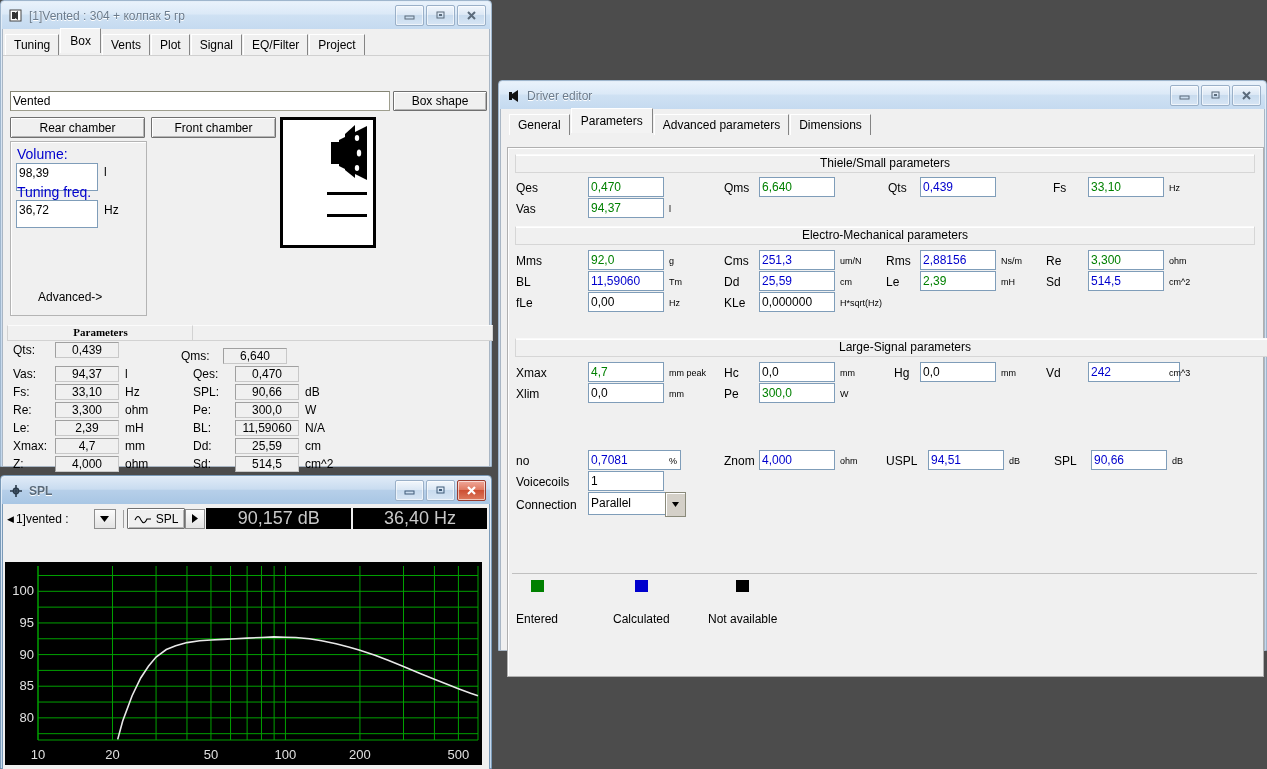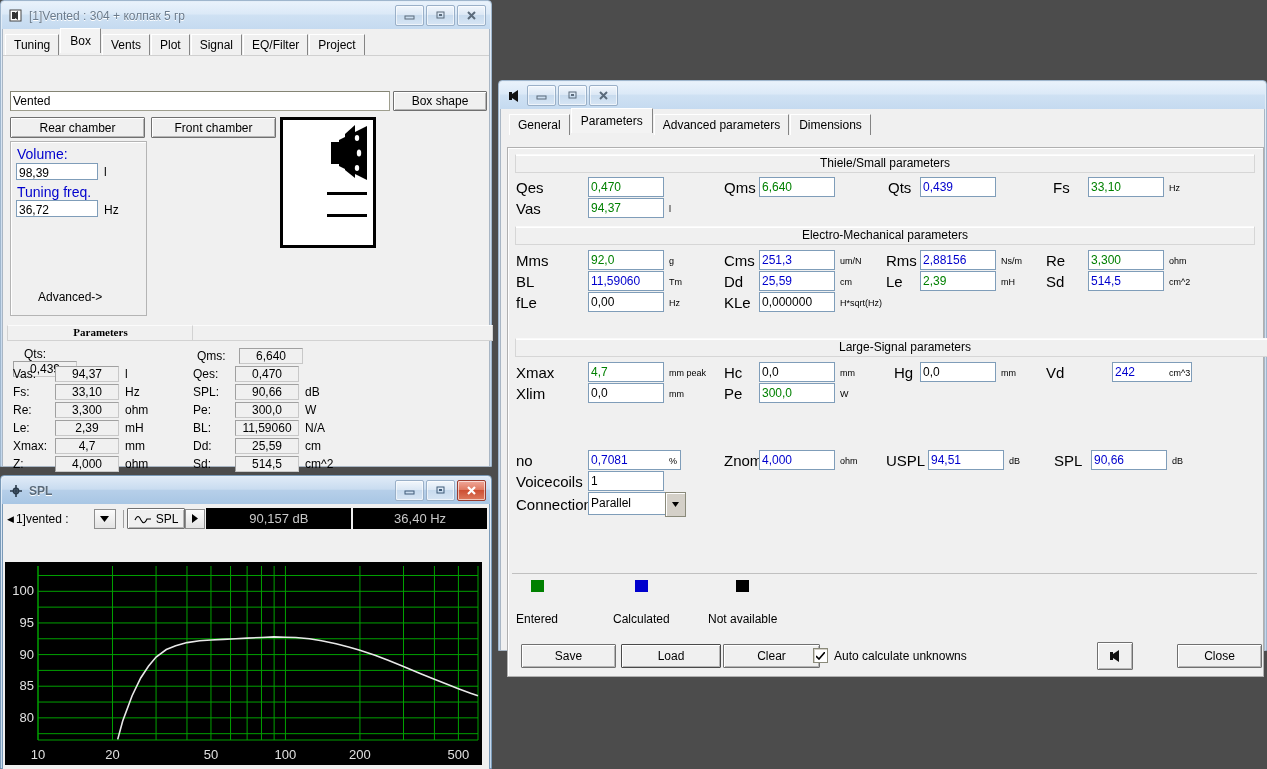--- a/index.html
+++ b/index.html
@@ -58,21 +58,21 @@
   .tab.sel{
     background:#f3f3f3;font-weight:normal;padding:5px 9px 5px 9px;top:0;
     border-left:1px solid #fff;border-top:1px solid #fff;border-right:1px solid #848484;
     box-shadow:none;
   }
 
   
   .tfield{
     background:#fff;border:1px solid #7f9db9;box-sizing:border-box;
     font-family:"Liberation Sans",sans-serif;font-size:12px;
-    padding:1px 2px;height:17px;line-height:16px;white-space:nowrap;overflow:hidden;
+    padding:1px 2px;height:28px;line-height:16px;white-space:nowrap;overflow:hidden;
   }
   .tfield.sunken{border:1px solid #9e9e8e;border-top-color:#848474;border-left-color:#848474;}
   .green{color:#008000;}
   .blue{color:#0000cd;}
   .black{color:#000;}
   .btn{
     background:linear-gradient(to bottom,#fdfdfd 0%,#f0f0f0 50%,#e6e6e6 51%,#e0e0e0 100%);
     border:1px solid #8e8e8e;box-sizing:border-box;
     display:flex;align-items:center;justify-content:center;
     font-size:12px;color:#000;border-radius:1px;
@@ -135,36 +135,36 @@
   .combo{
     height:20px;border:1px solid #888;background:#fff;display:flex;align-items:center;
     font-size:12px;box-sizing:border-box;
   }
   .arrbtn{
     width:22px;height:20px;border:1px solid #8e8e8e;
     background:linear-gradient(to bottom,#fcfcfc,#e3e3e3);
     display:flex;align-items:center;justify-content:center;box-sizing:border-box;
   }
   .readout{
-    background:#000;color:#c8c8c8;font-size:13px;
+    background:#000;color:#c8c8c8;font-size:18px;
     display:flex;align-items:center;justify-content:center;height:21px;
     font-family:"Liberation Sans",sans-serif;
   }
   .plotarea{position:absolute;left:2px;top:58px;width:477px;height:203px;background:#000;}
 
   
   #drvwin{left:498px;top:80px;width:769px;height:571px;}
   #drvwin .win-body{border:1px solid #a9b6c4;border-top:none;height:541px;}
   .drvpanel{
     position:absolute;left:6px;top:38px;width:755px;height:528px;
     border:1px solid #b0b0b0;background:#f0f0f0;box-shadow:inset 1px 1px 0 #fff;
   }
   .sect{position:absolute;left:7px;width:738px;}
   .dfld{position:absolute;height:20px;}
-  .dlbl{position:absolute;font-size:15px;line-height:14px;}
+  .dlbl{position:absolute;font-size:12px;line-height:14px;}
   .dunit{position:absolute;font-size:9px;line-height:12px;}
   .legend{position:absolute;display:flex;align-items:center;gap:20px;font-size:12px;flex-direction:column;}
   .swatch{width:13px;height:12px;display:inline-block;}
   .chk{
     width:13px;height:13px;border:1px solid #8a8a7a;background:#fff;
     display:inline-flex;align-items:center;justify-content:center;
     box-shadow:inset 1px 1px 0 #d4d0c8;
   }
 </style>
 </head>
@@ -240,21 +240,21 @@
         <ellipse cx="74" cy="48" rx="2.2" ry="3" fill="#fff"></ellipse>
         <rect x="44" y="72" width="40" height="3" fill="#000"></rect>
         <rect x="44" y="94" width="40" height="3" fill="#000"></rect>
       </svg>
     </div>
 
     <div class="paramgrp">
       <div class="paramhdr">Parameters</div>
       <div class="paramhdr2"></div>
 
-      <div class="prow" style="left:6px;top:22px;flex-direction:column;">
+      <div class="prow" style="left:6px;top:16px;">
         <span class="pname">Qts:</span>
         <span class="pval">0,439</span>
         <span class="punit"></span>
       </div>
       <div class="prow" style="left:6px;top:40px;">
         <span class="pname">Vas:</span>
         <span class="pval">94,37</span>
         <span class="punit">l</span>
       </div>
       <div class="prow" style="left:6px;top:58px;">
@@ -276,21 +276,21 @@
         <span class="pname">Xmax:</span>
         <span class="pval">4,7</span>
         <span class="punit">mm</span>
       </div>
       <div class="prow" style="left:6px;top:130px;">
         <span class="pname">Z:</span>
         <span class="pval">4,000</span>
         <span class="punit">ohm</span>
       </div>
 
-      <div class="prow" style="left:190px;top:22px;">
+      <div class="prow" style="left:174px;top:22px;">
         <span class="pname">Qms:</span>
         <span class="pval">6,640</span>
         <span class="punit"></span>
       </div>
       <div class="prow" style="left:186px;top:40px;">
         <span class="pname">Qes:</span>
         <span class="pval">0,470</span>
         <span class="punit"></span>
       </div>
       <div class="prow" style="left:186px;top:58px;">
@@ -426,20 +426,21 @@
 </div>
 
 <div class="win win-frame" id="drvwin">
   <div class="titlebar">
     <span class="title-ico">
       <svg width="14" height="14" viewBox="0 0 14 14">
           <rect x="2" y="3" width="3" height="8" fill="#111"></rect>
           <path d="M5 5 L11 1 L11 13 L5 9 Z" fill="#111"></path>
         </svg>
     </span>
+    <span class="title-text">Driver editor</span>
     <span class="winbtns">
       <span class="wbtn">
         <svg width="11" height="9">
             <rect x="1" y="5" width="9" height="3" fill="none" stroke="#5b6b7b"></rect>
           </svg>
       </span>
       <span class="wbtn">
         <svg width="11" height="9">
             <rect x="2" y="1" width="7" height="6" fill="none" stroke="#5b6b7b"></rect>
             <rect x="4" y="3" width="3" height="2" fill="#5b6b7b"></rect>
@@ -515,21 +516,21 @@
       <div class="dlbl" style="left:8px;top:218px;">Xmax</div>
       <div class="tfield dfld green" style="left:80px;top:214px;width:76px;">4,7</div>
       <div class="dunit" style="left:161px;top:219px;">mm peak</div>
       <div class="dlbl" style="left:216px;top:218px;">Hc</div>
       <div class="tfield dfld black" style="left:251px;top:214px;width:76px;">0,0</div>
       <div class="dunit" style="left:332px;top:219px;">mm</div>
       <div class="dlbl" style="left:386px;top:218px;">Hg</div>
       <div class="tfield dfld black" style="left:412px;top:214px;width:76px;">0,0</div>
       <div class="dunit" style="left:493px;top:219px;">mm</div>
       <div class="dlbl" style="left:538px;top:218px;">Vd</div>
-      <div class="tfield dfld blue" style="left:580px;top:214px;width:80px;margin-left:24px;">242</div>
+      <div class="tfield dfld blue" style="left:580px;top:214px;width:92px;">242</div>
       <div class="dunit" style="left:661px;top:219px;">cm^3</div>
 
       <div class="dlbl" style="left:8px;top:239px;">Xlim</div>
       <div class="tfield dfld black" style="left:80px;top:235px;width:76px;">0,0</div>
       <div class="dunit" style="left:161px;top:240px;">mm</div>
       <div class="dlbl" style="left:216px;top:239px;">Pe</div>
       <div class="tfield dfld green" style="left:251px;top:235px;width:76px;">300,0</div>
       <div class="dunit" style="left:332px;top:240px;">W</div>
 
       <div class="dlbl" style="left:8px;top:306px;">no</div>
@@ -566,34 +567,14 @@
       <div class="legend" style="left:105px;top:432px;">
         <span class="swatch" style="background:#0000cd;"></span>
         <span>Calculated</span>
       </div>
       <div class="legend" style="left:200px;top:432px;">
         <span class="swatch" style="background:#000;"></span>
         <span>Not available</span>
       </div>
     </div>
 
-    <div style="position:absolute;left:0;top:527px;width:100%;height:60px;">
-      <div class="btn raised" style="position:absolute;left:20px;top:8px;width:95px;height:24px;">Save</div>
-      <div class="btn raised" style="position:absolute;left:120px;top:8px;width:100px;height:24px;border-color:#4a4a4a;">Load</div>
-      <div class="btn raised" style="position:absolute;left:222px;top:8px;width:97px;height:24px;">Clear</div>
-      <div style="position:absolute;left:312px;top:12px;display:flex;align-items:center;gap:6px;">
-        <span class="chk">
-          <svg width="9" height="8">
-              <path d="M0 4 L3 7 L9 0" stroke="#000" stroke-width="1.6" fill="none"></path>
-            </svg>
-        </span>
-        <span>Auto calculate unknowns</span>
-      </div>
-      <div class="btn raised" style="position:absolute;left:596px;top:6px;width:36px;height:28px;">
-        <svg width="14" height="14" viewBox="0 0 14 14">
-            <rect x="2" y="3" width="3" height="8" fill="#111"></rect>
-            <path d="M5 5 L11 1 L11 13 L5 9 Z" fill="#111"></path>
-          </svg>
-      </div>
-      <div class="btn raised" style="position:absolute;left:676px;top:8px;width:85px;height:24px;">Close</div>
-    </div>
   </div>
 </div>
 
 </body></html>

